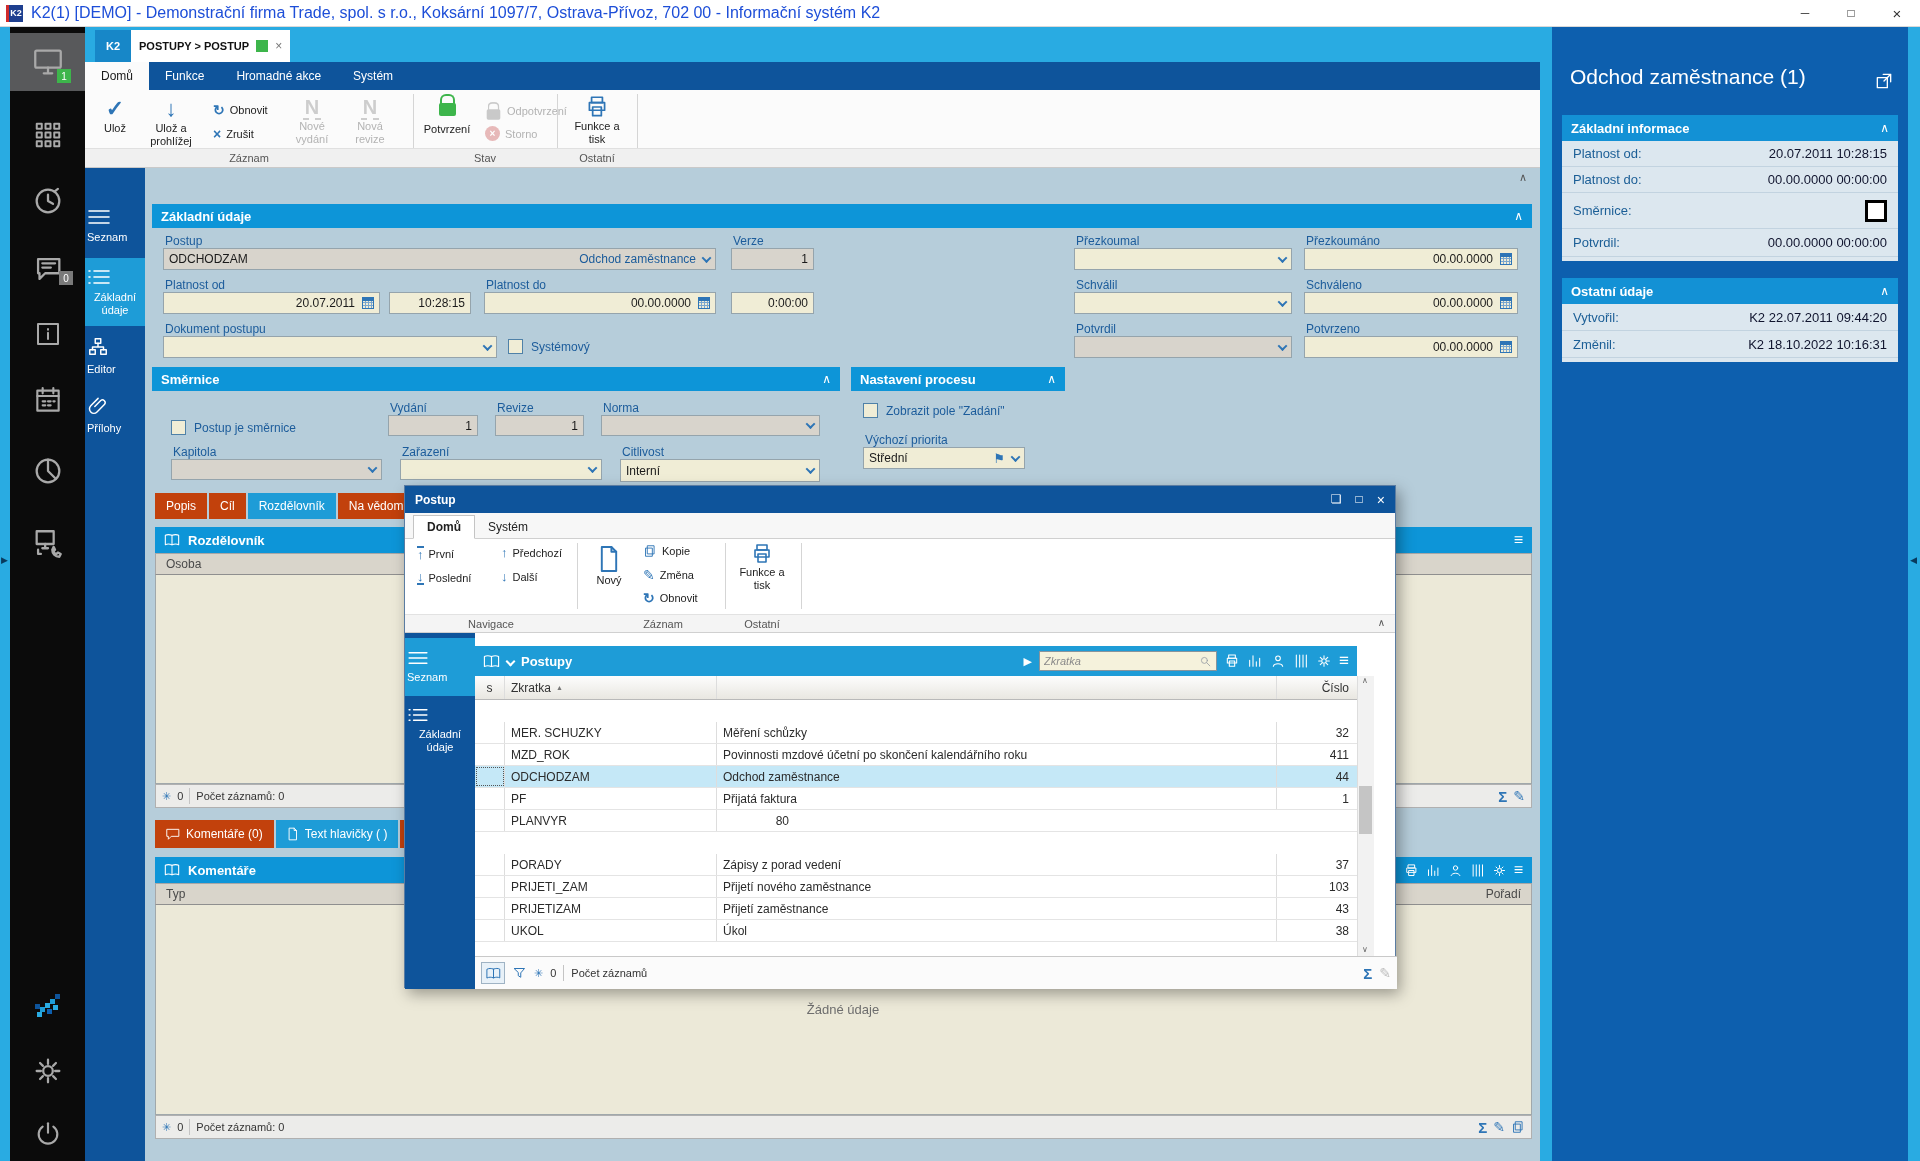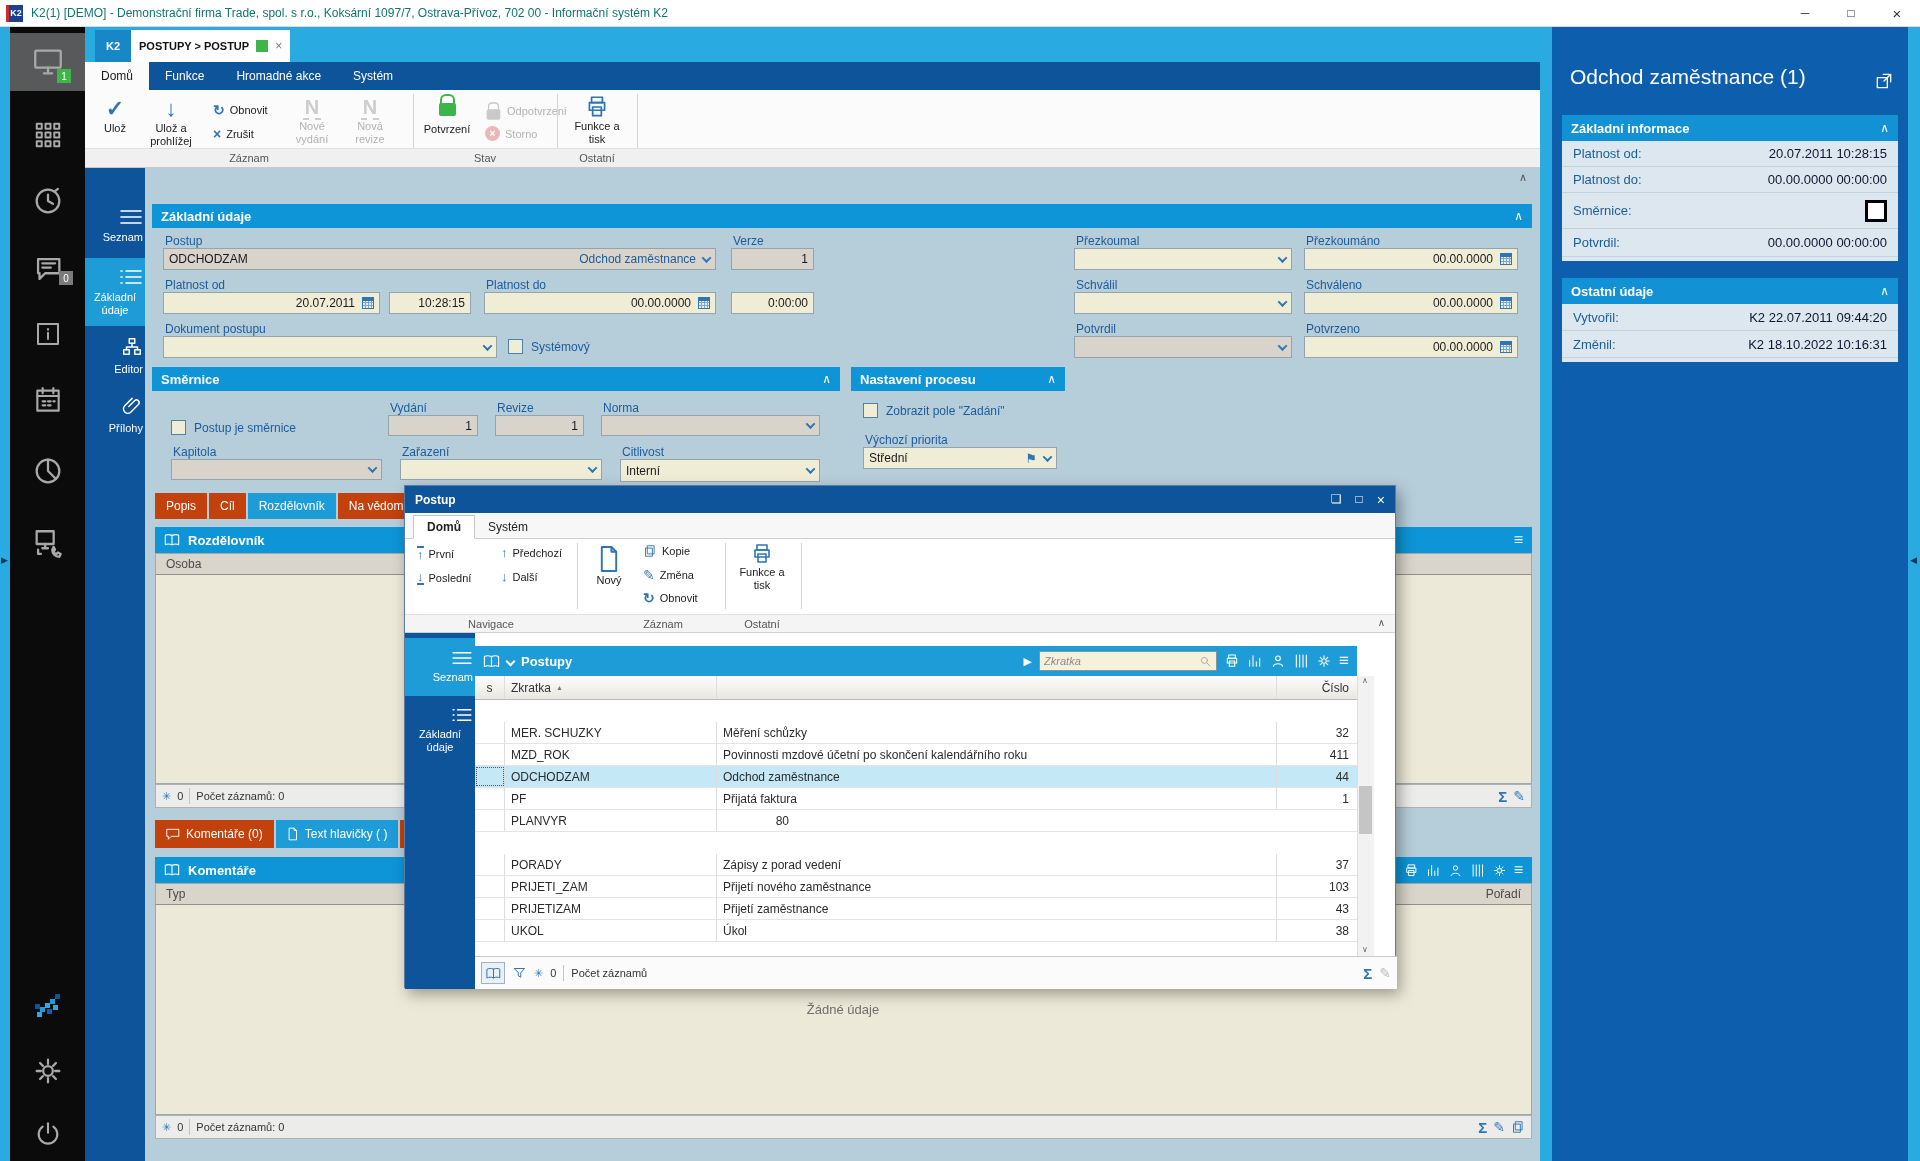--- a/index.html
+++ b/index.html
@@ -2,21 +2,21 @@
 <html><head>
 <meta charset="utf-8">
 <style>
 *{margin:0;padding:0;box-sizing:border-box}
 body{font-family:"Liberation Sans",sans-serif;background:#444}
 #root{position:relative;width:1920px;height:1161px;background:#fff;overflow:hidden;font-size:12px;color:#222}
 .abs{position:absolute}
 
 #titlebar{position:absolute;left:0;top:0;width:1920px;height:27px;background:#fff;border-bottom:1px solid #d9d9d9;display:flex;align-items:center;padding-left:6px}
 #titlebar .appico{width:17px;height:17px;background:#1e3f8f;color:#fff;font-size:9px;font-weight:bold;display:flex;align-items:center;justify-content:center;border-left:3px solid #d02b2b}
-#titlebar .ttl{margin-left:8px;font-size:12px;color:#0f766e}
+#titlebar .ttl{margin-left:8px;font-size:16px;color:#1d4ed8}
 #titlebar .winbtns{margin-left:auto;display:flex;height:27px}
 #titlebar .winbtns span{width:46px;display:flex;align-items:center;justify-content:center;font-size:12px;color:#333}
 
 #leftstrip{position:absolute;left:0;top:27px;width:10px;height:1134px;background:#29abe2}
 #rightstrip{position:absolute;left:1908px;top:27px;width:12px;height:1134px;background:#29abe2}
 #rightsep{position:absolute;left:1540px;top:27px;width:12px;height:1134px;background:#29abe2}
 #appbar{position:absolute;left:10px;top:27px;width:75px;height:1134px;background:#0b0b0b}
 .atile{position:absolute;left:0;width:75px;display:flex;align-items:center;justify-content:center}
 .atile.sel{background:#58595b}
 .badge{position:absolute;font-size:10px;color:#fff;width:14px;height:14px;display:flex;align-items:center;justify-content:center}
@@ -46,21 +46,21 @@
 .rsmall.disabled{color:#b3b3b3}
 .nletter{font-size:20px;font-weight:bold;color:#cdcdcd;border-bottom:2px dashed #cdcdcd;line-height:22px;padding:0 2px}
 .lock{width:17px;height:13px;background:#3db54b;border-radius:2px;position:relative;margin-top:9px}
 .lock:before{content:"";position:absolute;width:11px;height:9px;border:2px solid #3db54b;border-bottom:none;border-radius:6px 6px 0 0;top:-9px;left:1px}
 .lock.gray{background:#c9c9c9}
 .lock.gray:before{border-color:#c9c9c9}
 .lock.small{transform:scale(.8)}
 .storno{width:15px;height:15px;border-radius:50%;background:#e7b9b9;color:#fff;font-size:10px;display:flex;align-items:center;justify-content:center;font-weight:bold}
 
 #leftnav{position:absolute;left:0;top:141px;width:60px;height:993px;background:#0e549b}
-.navtile{position:absolute;left:0;width:60px;display:flex;flex-direction:column;align-items:flex-end;justify-content:center;color:#fff;font-size:11px;text-align:center;gap:5px;line-height:13px;padding:4px 2px}
+.navtile{position:absolute;left:0;width:60px;display:flex;flex-direction:column;align-items:flex-start;justify-content:center;color:#fff;font-size:11px;text-align:center;gap:5px;line-height:13px;padding:4px 2px}
 .navtile.active{background:#1e9cd7}
 
 .panelhdr{position:absolute;background:#0d95d8;color:#fff;font-weight:bold;font-size:13px;display:flex;align-items:center;padding:0 9px;height:24px;gap:8px}
 .panelhdr .sp{flex:1}
 .caret{font-size:12px;color:#fff;font-weight:normal}
 .lbl{position:absolute;color:#1c5c9b;font-size:12px;white-space:nowrap}
 .fld{position:absolute;background:#f0edd6;border:1px solid #95a4ac;display:flex;align-items:center;padding:0 5px;font-size:12px;color:#1a1a1a;height:22px;white-space:nowrap}
 .fld.ro{background:#d8d4cc}
 .fld .grow{flex:1}
 .fld .rt{margin-left:auto}
@@ -439,21 +439,21 @@
     <div class="panelhdr" style="left:766px;top:340px;width:214px">
       <span>Nastavení procesu</span>
         <span class="sp"></span>
       <span class="caret">∧</span>
     </div>
     <div class="cbrow" style="left:778px;top:376px">
       <span class="kcb"></span>
       <span>Zobrazit pole "Zadání"</span>
     </div>
     <span class="lbl" style="left:780px;top:406px">Výchozí priorita</span>
-    <div class="fld" style="left:778px;top:420px;width:194px">
+    <div class="fld" style="left:778px;top:420px;width:162px">
       <span>Střední</span>
       <span class="grow"></span>
       <span style="color:#2e75b6;font-size:13px">⚑</span>
       <span class="dd"></span>
     </div>
 
     <div class="dtabs" style="left:70px;top:466px">
       <div class="dtab">Popis</div>
       <div class="dtab">Cíl</div>
       <div class="dtab active">Rozdělovník</div>

